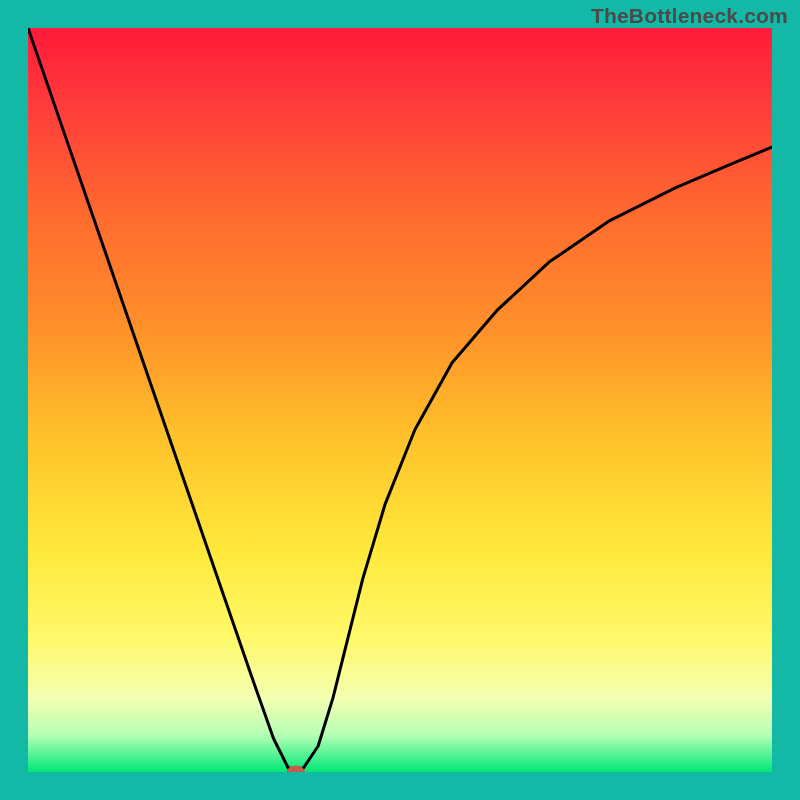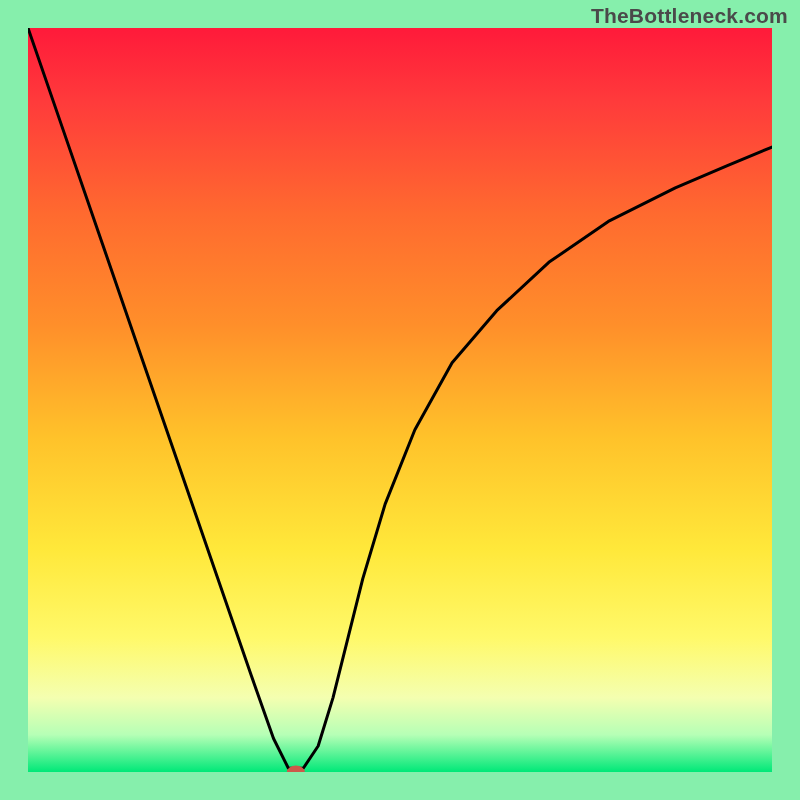--- a/index.html
+++ b/index.html
@@ -10,21 +10,21 @@
     background: #000;
     position: relative;
     font-family: Arial, sans-serif;
   }
   .frame {
     position: absolute;
     top: 0;
     left: 0;
     width: 800px;
     height: 800px;
-    background: #86efac;
+    background: #14b8a6;
   }
   .watermark {
     position: absolute;
     top: 4px;
     right: 12px;
     color: #4a4a4a;
     font-size: 21px;
     font-weight: 600;
     letter-spacing: 0.2px;
   }

